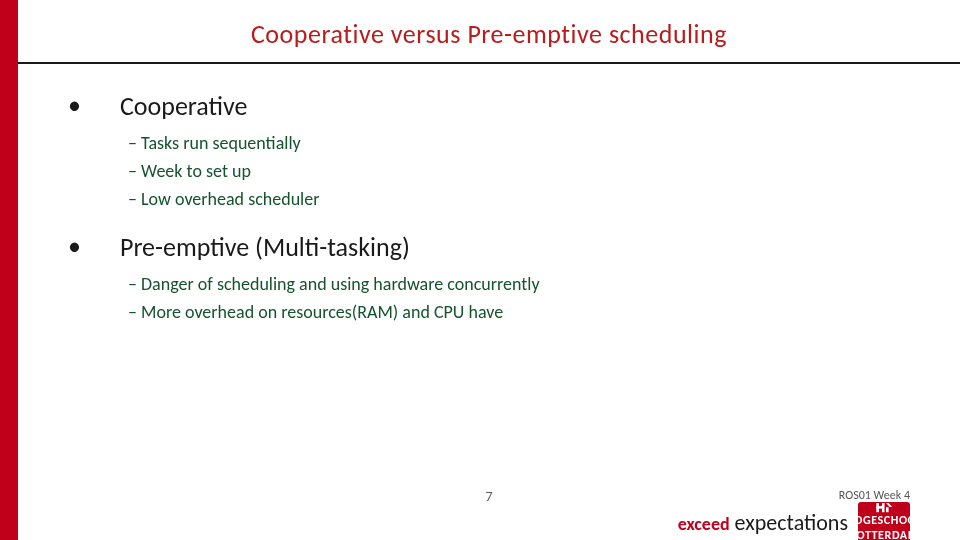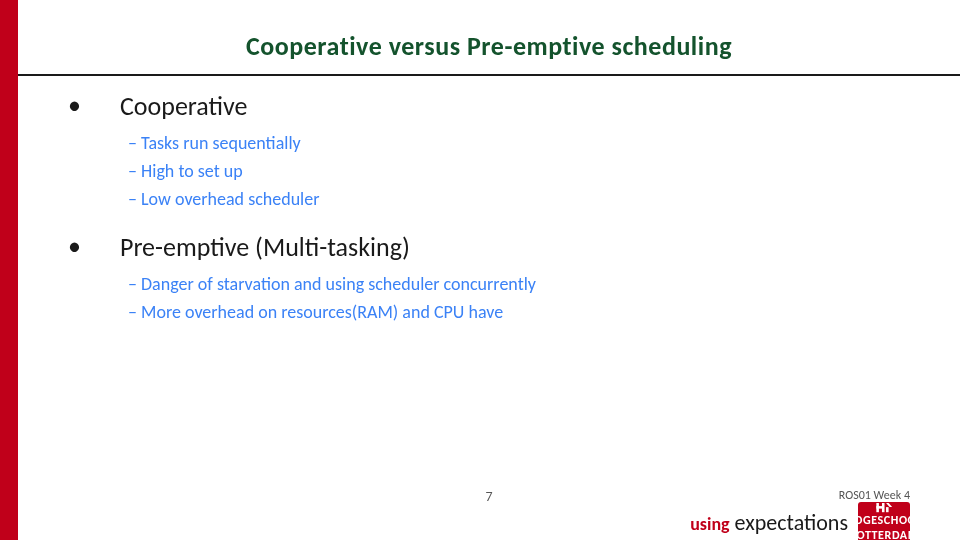--- a/index.html
+++ b/index.html
@@ -36,25 +36,24 @@
       position: absolute;
       top: 0;
       left: 18px;
       right: 0;
       padding: 18px 40px 12px 40px;
       border-bottom: 2px solid #1a1a1a;
     }
 
     .title {
       font-size: 26px;
-      font-weight: 700;
+      font-weight: 400;
       text-align: center;
-      color: #14532d;
+      color: #b91c1c;
       letter-spacing: 0.02em;
-      margin-top: 12px;
     }
 
     
     .content {
       position: absolute;
       top: 80px;
       left: 18px;
       right: 0;
       bottom: 60px;
       padding: 10px 50px 10px 50px;
@@ -88,21 +87,21 @@
     }
 
     .sub-bullets {
       margin-left: 60px;
       margin-top: 4px;
     }
 
     .sub-bullet {
       font-size: 18px;
       line-height: 1.55;
-      color: #3b82f6;
+      color: #14532d;
     }
 
     .sub-bullet::before {
       content: '– ';
     }
 
     
     .footer {
       position: absolute;
       bottom: 0;
@@ -188,51 +187,51 @@
     <div class="bullet-section">
       <div class="bullet-main">
         <span class="bullet-dot">•</span>
         <span class="bullet-text">Cooperative</span>
       </div>
       <div class="sub-bullets">
         <div class="sub-bullet">
           <span>Tasks run sequentially</span>
         </div>
         <div class="sub-bullet">
-          <span>High to set up</span>
+          <span>Week to set up</span>
         </div>
         <div class="sub-bullet">
           <span>Low overhead scheduler</span>
         </div>
       </div>
     </div>
 
     <div class="bullet-section">
       <div class="bullet-main">
         <span class="bullet-dot">•</span>
         <span class="bullet-text">Pre-emptive (Multi-tasking)</span>
       </div>
       <div class="sub-bullets">
         <div class="sub-bullet">
-          <span>Danger of starvation and using scheduler concurrently</span>
+          <span>Danger of scheduling and using hardware concurrently</span>
         </div>
         <div class="sub-bullet">
           <span>More overhead on resources(RAM) and CPU have</span>
         </div>
       </div>
     </div>
 
   </div>
 
   <div class="footer">
     <span class="footer-left">ROS01 Week 4</span>
     <span class="footer-center">7</span>
     <div class="footer-right">
       <div>
-        <span class="exceed-text">using</span><span class="exceed-expectations"> expectations</span>
+        <span class="exceed-text">exceed</span><span class="exceed-expectations"> expectations</span>
       </div>
       <div class="hs-logo">
 
         <svg width="36" height="22" viewBox="0 0 36 22">
 
           <rect x="3" y="2" width="5" height="18" fill="white"></rect>
           <rect x="3" y="8" width="14" height="5" fill="white"></rect>
           <rect x="14" y="2" width="5" height="18" fill="white"></rect>
           <rect x="22" y="10" width="5" height="10" fill="white"></rect>
           <polygon points="22,2 27,2 34,10 29,10" fill="white"></polygon>

